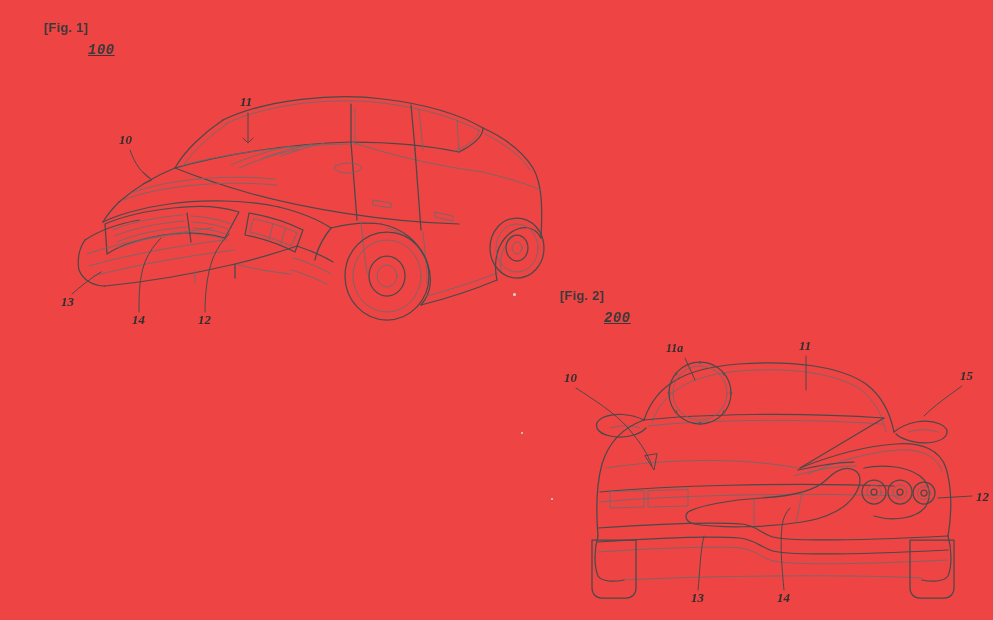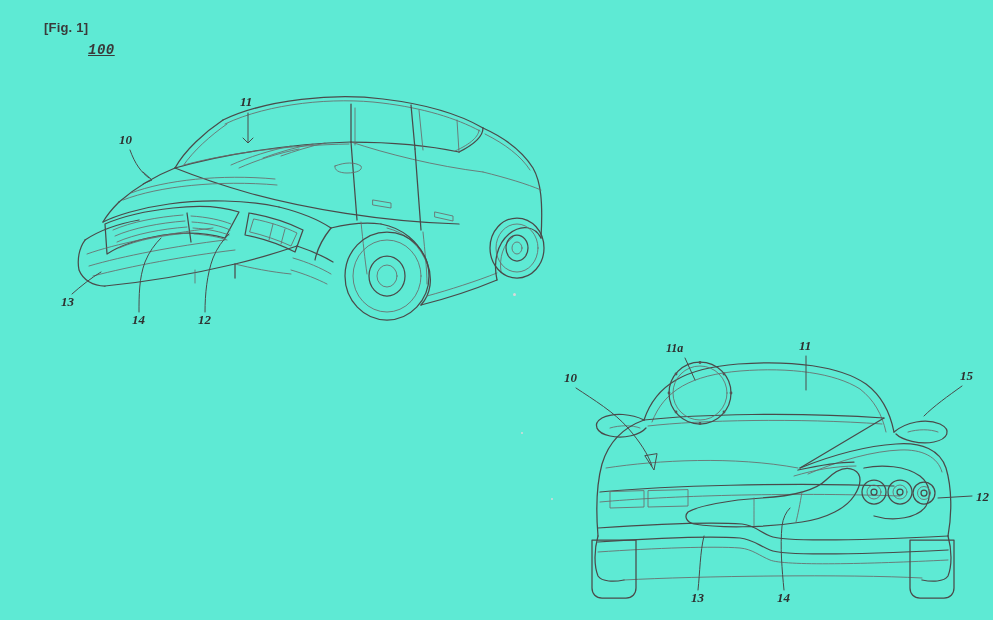--- a/index.html
+++ b/index.html
@@ -12,21 +12,21 @@
     height: 620px;
     position: relative;
     overflow: hidden;
     font-family: "Liberation Serif", serif;
     color: #2b2b2b;
   }
 
   .page {
     position: absolute;
     inset: 0;
-    background: #5eead4;
+    background: #ef4444;
   }
 
   
   .fig-header {
     position: absolute;
   }
   .fig-label {
     font-family: "Liberation Sans", sans-serif;
     font-size: 13px;
     font-weight: 600;
@@ -257,20 +257,24 @@
 
         <g>
           <path class="ln-lead" d="M170 240 C 170 222, 172 202, 178 186 C 182 176, 188 168, 194 162"></path>
           <text class="numtext" x="163" y="252">12</text>
         </g>
       </g>
 
     </svg>
   </div>
 
+  <div class="fig-header" id="fig2-header">
+    <div class="fig-label">[Fig. 2]</div>
+    <div class="fig-number">200</div>
+  </div>
 
   <div class="drawing" id="fig2-drawing">
     <svg viewBox="0 0 445 265" xmlns="http://www.w3.org/2000/svg">
 
       <defs>
         <pattern id="grilleHatch" patternUnits="userSpaceOnUse" width="6" height="5">
           <path d="M0 2.5 H6" stroke="#555" stroke-width="2.2"></path>
         </pattern>
         <pattern id="tireStipple" patternUnits="userSpaceOnUse" width="4" height="4">
           <circle cx="1" cy="1" r="0.8" fill="#777"></circle>

